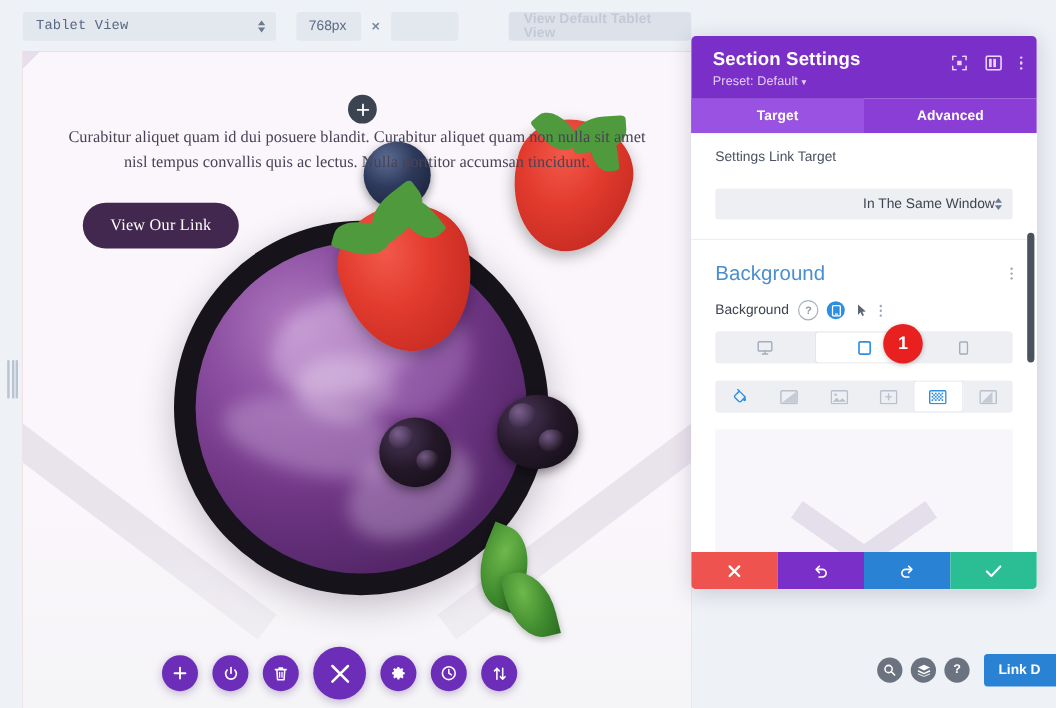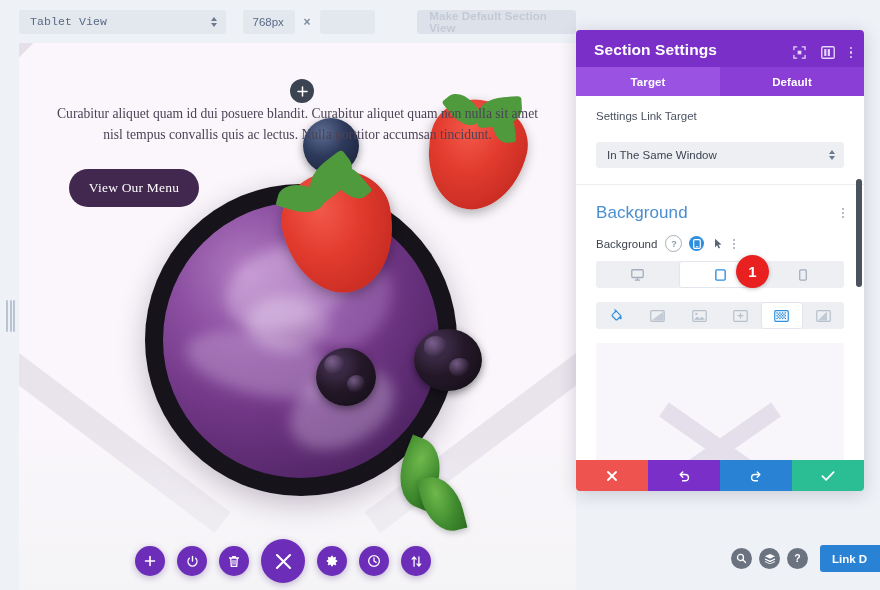--- a/index.html
+++ b/index.html
@@ -367,21 +367,21 @@
     font-size: 11.5px;
     color: #4a5260;
     margin-bottom: 7px;
   }
   .field-select {
     height: 26px;
     background: #edeff3;
     border-radius: 3px;
     display: flex;
     align-items: center;
-    justify-content: space-between;
+    justify-content: flex-end;
     padding: 0 9px 0 11px;
     font-size: 11.5px;
     color: #3d4450;
     margin-top: 20px;
   }
   .divider {
     height: 1px;
     background: #eceef2;
     margin: 16px 0 0 0;
   }
@@ -584,36 +584,36 @@
         <i class="dn"></i>
     </span>
   </div>
   <div class="px-field">
     <span>768px</span>
   </div>
   <span class="x-mark">×</span>
   <div class="px-field empty">
     <span></span>
   </div>
-  <div class="make-default-btn">Make Default Section View</div>
+  <div class="make-default-btn">View Default Tablet View</div>
 </div>
 
 <div id="canvas-wrap">
   <div id="canvas-bg"></div>
   <div id="chev-left"></div>
   <div id="chev-right"></div>
 
   <div class="plus-top">
     <svg width="11" height="11" viewBox="0 0 11 11">
       <path d="M5.5 1v9M1 5.5h9" stroke="#fff" stroke-width="1.5" stroke-linecap="round"></path>
     </svg>
   </div>
 
   <div id="hero-text">Curabitur aliquet quam id dui posuere blandit. Curabitur aliquet quam non nulla sit amet nisl tempus convallis quis ac lectus. Nulla porttitor accumsan tincidunt.</div>
-  <div id="hero-btn">View Our Menu</div>
+  <div id="hero-btn">View Our Link</div>
 
   <div id="bowl">
     <div id="bowl-inner">
       <div class="swirl s1"></div>
       <div class="swirl s2"></div>
       <div class="swirl s3"></div>
       <div class="swirl s4"></div>
       <div class="swirl s5"></div>
     </div>
   </div>
@@ -689,20 +689,24 @@
       <path d="M4.4 12V2.6M4.4 2.2L2.3 4.4M4.4 2.2l2.1 2.2" stroke="#fff" stroke-width="1.4" fill="none" stroke-linecap="round" stroke-linejoin="round"></path>
       <path d="M9.6 2v9.4M9.6 11.8l2.1-2.2M9.6 11.8L7.5 9.6" stroke="#fff" stroke-width="1.4" fill="none" stroke-linecap="round" stroke-linejoin="round"></path>
     </svg>
   </div>
 </div>
 
 <div id="settings-panel">
 
   <div id="panel-header">
     <div id="panel-title">Section Settings</div>
+    <div id="panel-preset">
+      <span>Preset: Default</span>
+      <span class="caret">▾</span>
+    </div>
     <div id="header-icons">
       <span class="hi">
         <svg width="13" height="13" viewBox="0 0 14 14">
           <path d="M1 4V1h3M13 4V1h-3M1 10v3h3M13 10v3h-3" stroke="#e6d6f8" stroke-width="1.4" fill="none" stroke-linecap="round"></path>
           <rect x="5" y="5" width="4" height="4" fill="#e6d6f8"></rect>
         </svg>
       </span>
       <span class="hi">
         <svg width="14" height="13" viewBox="0 0 15 14">
           <rect x="0.8" y="0.8" width="13.4" height="12.4" rx="1.4" fill="none" stroke="#e6d6f8" stroke-width="1.5"></rect>
@@ -713,21 +717,21 @@
       <span class="hi vdots" style="gap:2.4px;">
         <i style="background:#e6d6f8;width:2.4px;height:2.4px;"></i>
         <i style="background:#e6d6f8;width:2.4px;height:2.4px;"></i>
         <i style="background:#e6d6f8;width:2.4px;height:2.4px;"></i>
       </span>
     </div>
   </div>
 
   <div id="panel-tabs">
     <div class="ptab active">Target</div>
-    <div class="ptab">Default</div>
+    <div class="ptab">Advanced</div>
   </div>
 
   <div id="panel-body">
 
     <div class="field-block">
       <div class="field-label">Settings Link Target</div>
       <div class="field-select">
         <span>In The Same Window</span>
         <span class="sel-arrows">
           <i class="up"></i>

